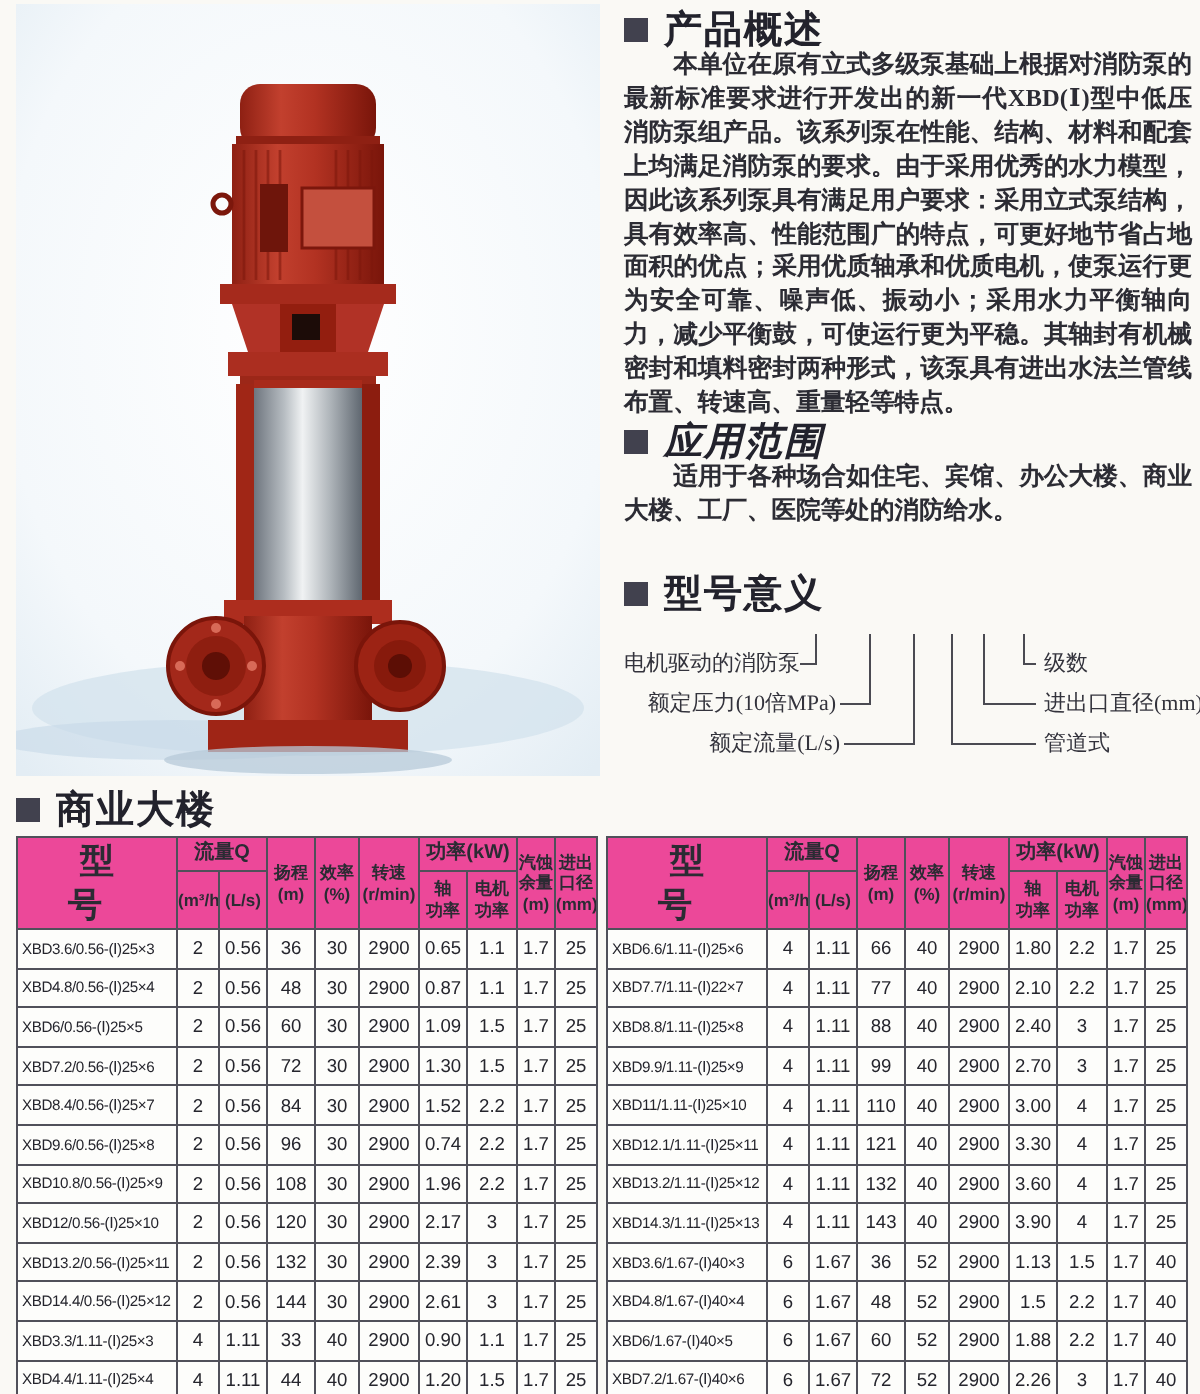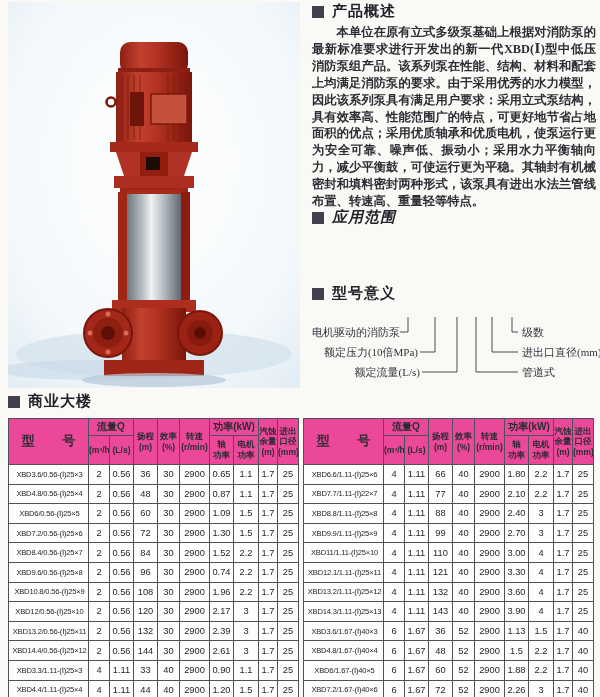--- a/index.html
+++ b/index.html
@@ -6,21 +6,21 @@
   .page{
     position:relative; width:600px; height:697px;
     background:#faf9f5; overflow:hidden;
     font-family:"Liberation Serif","DejaVu Serif",serif;
     color:#2e2e36;
   }
   
   .sec-head{
     position:absolute; display:flex; align-items:center; gap:8px;
     font-family:"Liberation Sans","DejaVu Sans",sans-serif;
-    font-weight:bold; font-size:15px; color:#22222c; letter-spacing:1px;
+    font-weight:bold; font-size:19px; color:#22222c; letter-spacing:1px;
   }
   .sq{width:12px; height:12px; background:#41414e; flex:0 0 auto;}
   
   .photo{position:absolute; left:8px; top:2px; width:292px; height:386px;}
   
   .para{
     position:absolute; left:312px; width:284px;
     font-size:12.3px; line-height:16.9px; text-align:justify;
     text-indent:2em; color:#2c2c34;font-weight:bold;
   }
@@ -47,25 +47,25 @@
   .perf-table.left{left:8px;}
   .perf-table.right{left:303px;}
   .perf-table th,.perf-table td{
     border:1px solid #50505a; text-align:center; padding:0; overflow:hidden;
   }
   .perf-table thead th{
     background:#ec4899; font-weight:bold; font-size:8.5px;
     line-height:1.25; white-space:pre-line; color:#2b2b33;
   }
   .perf-table .th-grp{font-size:10px; height:16px;}
-  .perf-table .th-model{font-size:13px; letter-spacing:12px; text-indent:12px;}
+  .perf-table .th-model{font-size:17px; letter-spacing:12px; text-indent:12px;}
   .perf-table tr.units th{height:28px;}
   .perf-table tbody td{font-size:9.3px; height:18.6px; color:#25252d; background:#fdfdfb;}
   .perf-table tbody td.model{
-    text-align:center; padding-left:2px; font-size:7.6px; letter-spacing:-0.2px;
+    text-align:left; padding-left:2px; font-size:7.6px; letter-spacing:-0.2px;
     white-space:nowrap;
   }
 </style>
 </head>
 <body>
 
 <div class="page">
 
   <div class="photo">
     <svg width="292" height="386" viewBox="0 0 292 386">
@@ -147,20 +147,21 @@
   <div class="sec-head" style="top:2px; left:312px;">
     <span class="sq"></span>
     <span>产品概述</span>
   </div>
   <div class="para" style="top:24px;">本单位在原有立式多级泵基础上根据对消防泵的最新标准要求进行开发出的新一代XBD(Ⅰ)型中低压消防泵组产品。该系列泵在性能、结构、材料和配套上均满足消防泵的要求。由于采用优秀的水力模型，因此该系列泵具有满足用户要求：采用立式泵结构，具有效率高、性能范围广的特点，可更好地节省占地面积的优点；采用优质轴承和优质电机，使泵运行更为安全可靠、噪声低、振动小；采用水力平衡轴向力，减少平衡鼓，可使运行更为平稳。其轴封有机械密封和填料密封两种形式，该泵具有进出水法兰管线布置、转速高、重量轻等特点。</div>
 
   <div class="sec-head" style="top:208px; left:312px;font-style:italic;">
     <span class="sq"></span>
     <span>应用范围</span>
   </div>
+  <div class="para" style="top:230px;">适用于各种场合如住宅、宾馆、办公大楼、商业大楼、工厂、医院等处的消防给水。</div>
 
   <div class="sec-head" style="top:284px; left:312px;">
     <span class="sq"></span>
     <span>型号意义</span>
   </div>
 
   <div class="diagram">
     <svg class="dlines" width="284" height="88">
       <g fill="none" stroke="#4a4a52" stroke-width="1">
         <polyline points="96,17 96,32 88,32"></polyline>

